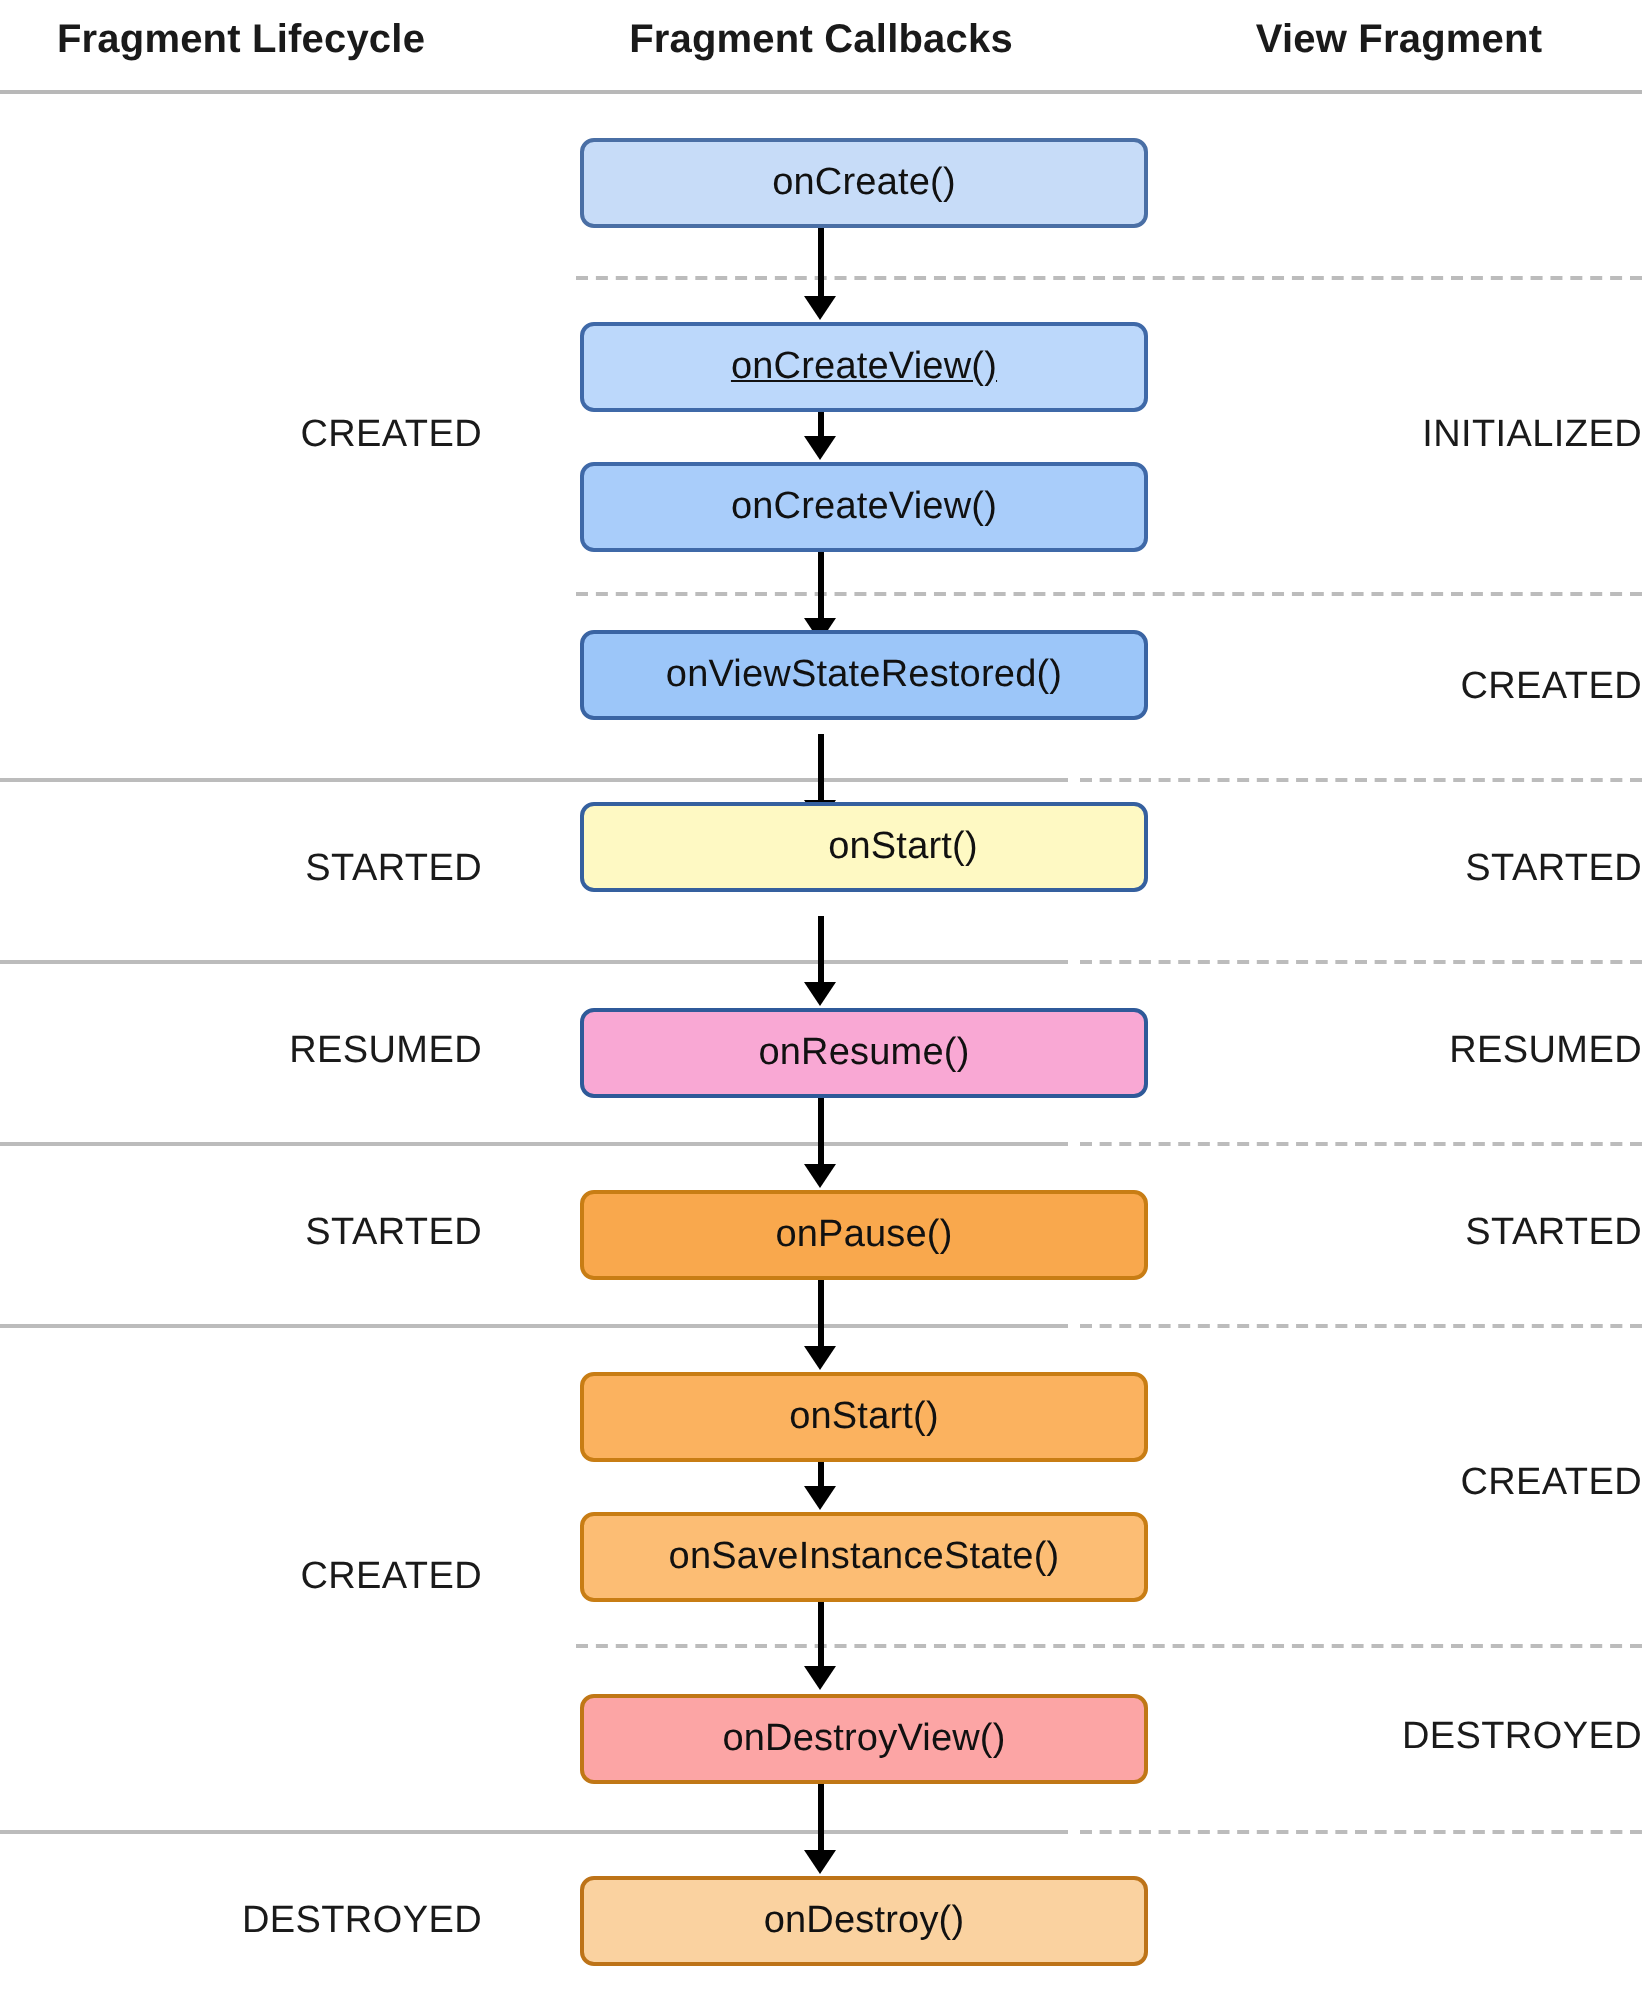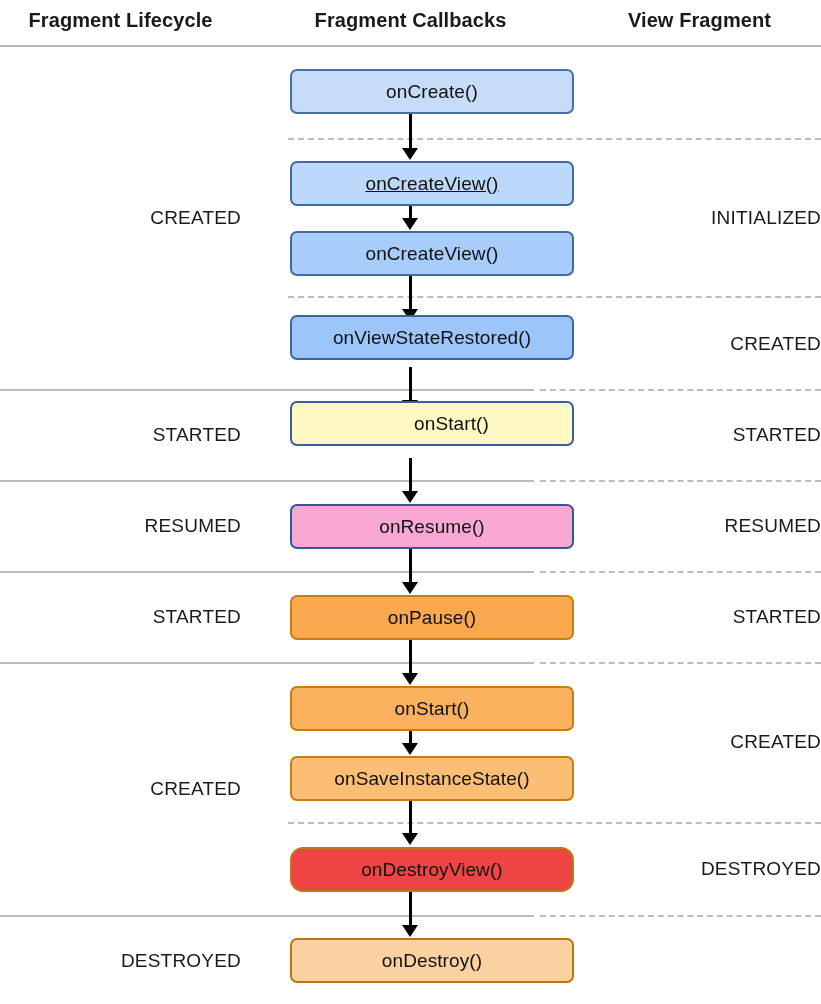--- a/index.html
+++ b/index.html
@@ -202,16 +202,16 @@
 
   <div class="cb-box" style="top:69px; background:#c7dcf8; border-color:#4a6fa5;">onCreate()</div>
   <div class="cb-box" style="top:161px; background:#bcd8fb; border-color:#3f69a8;text-decoration:underline;">onCreateView()</div>
   <div class="cb-box" style="top:231px; background:#a9cdfa; border-color:#3f69a8;">onCreateView()</div>
   <div class="cb-box" style="top:315px; background:#9cc6f9; border-color:#3a64a3;">onViewStateRestored()</div>
   <div class="cb-box" style="top:401px; background:#fef9c3; border-color:#35609f;padding-left:39px;">onStart()</div>
   <div class="cb-box" style="top:504px; background:#f9a8d4; border-color:#2f5a99;">onResume()</div>
   <div class="cb-box" style="top:595px; background:#f9a84d; border-color:#c87d14;">onPause()</div>
   <div class="cb-box" style="top:686px; background:#fbb25f; border-color:#c87d14;">onStart()</div>
   <div class="cb-box" style="top:756px; background:#fcbd74; border-color:#c87d14;">onSaveInstanceState()</div>
-  <div class="cb-box" style="top:847px; background:#ef4444; border-color:#c07716;border-radius:13px;">onDestroyView()</div>
+  <div class="cb-box" style="top:847px; background:#fca5a5; border-color:#c07716;">onDestroyView()</div>
   <div class="cb-box" style="top:938px; background:#fad2a0; border-color:#bd7318;">onDestroy()</div>
 
 </div>
 
 </body></html>

